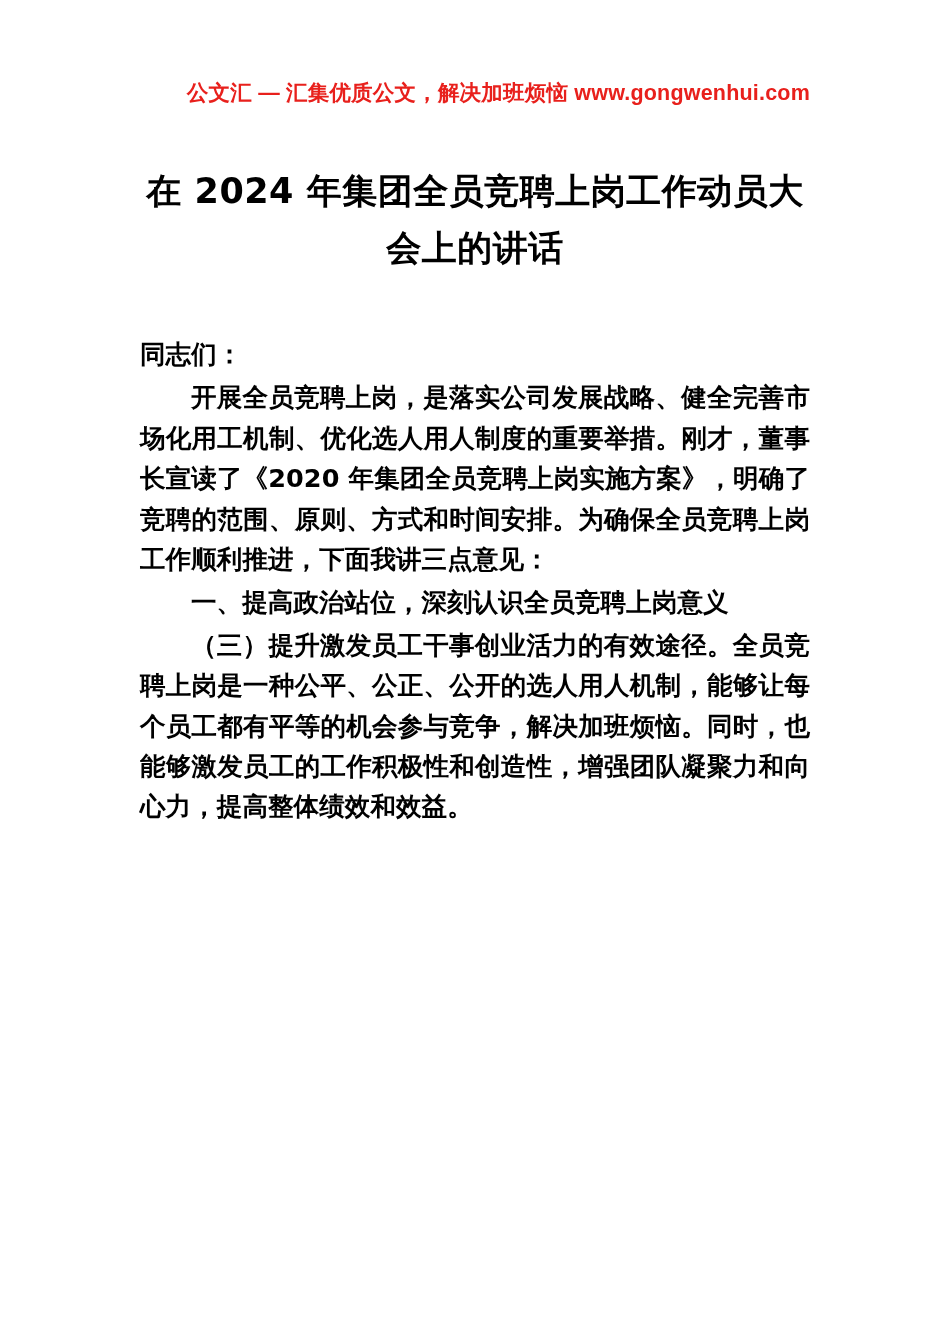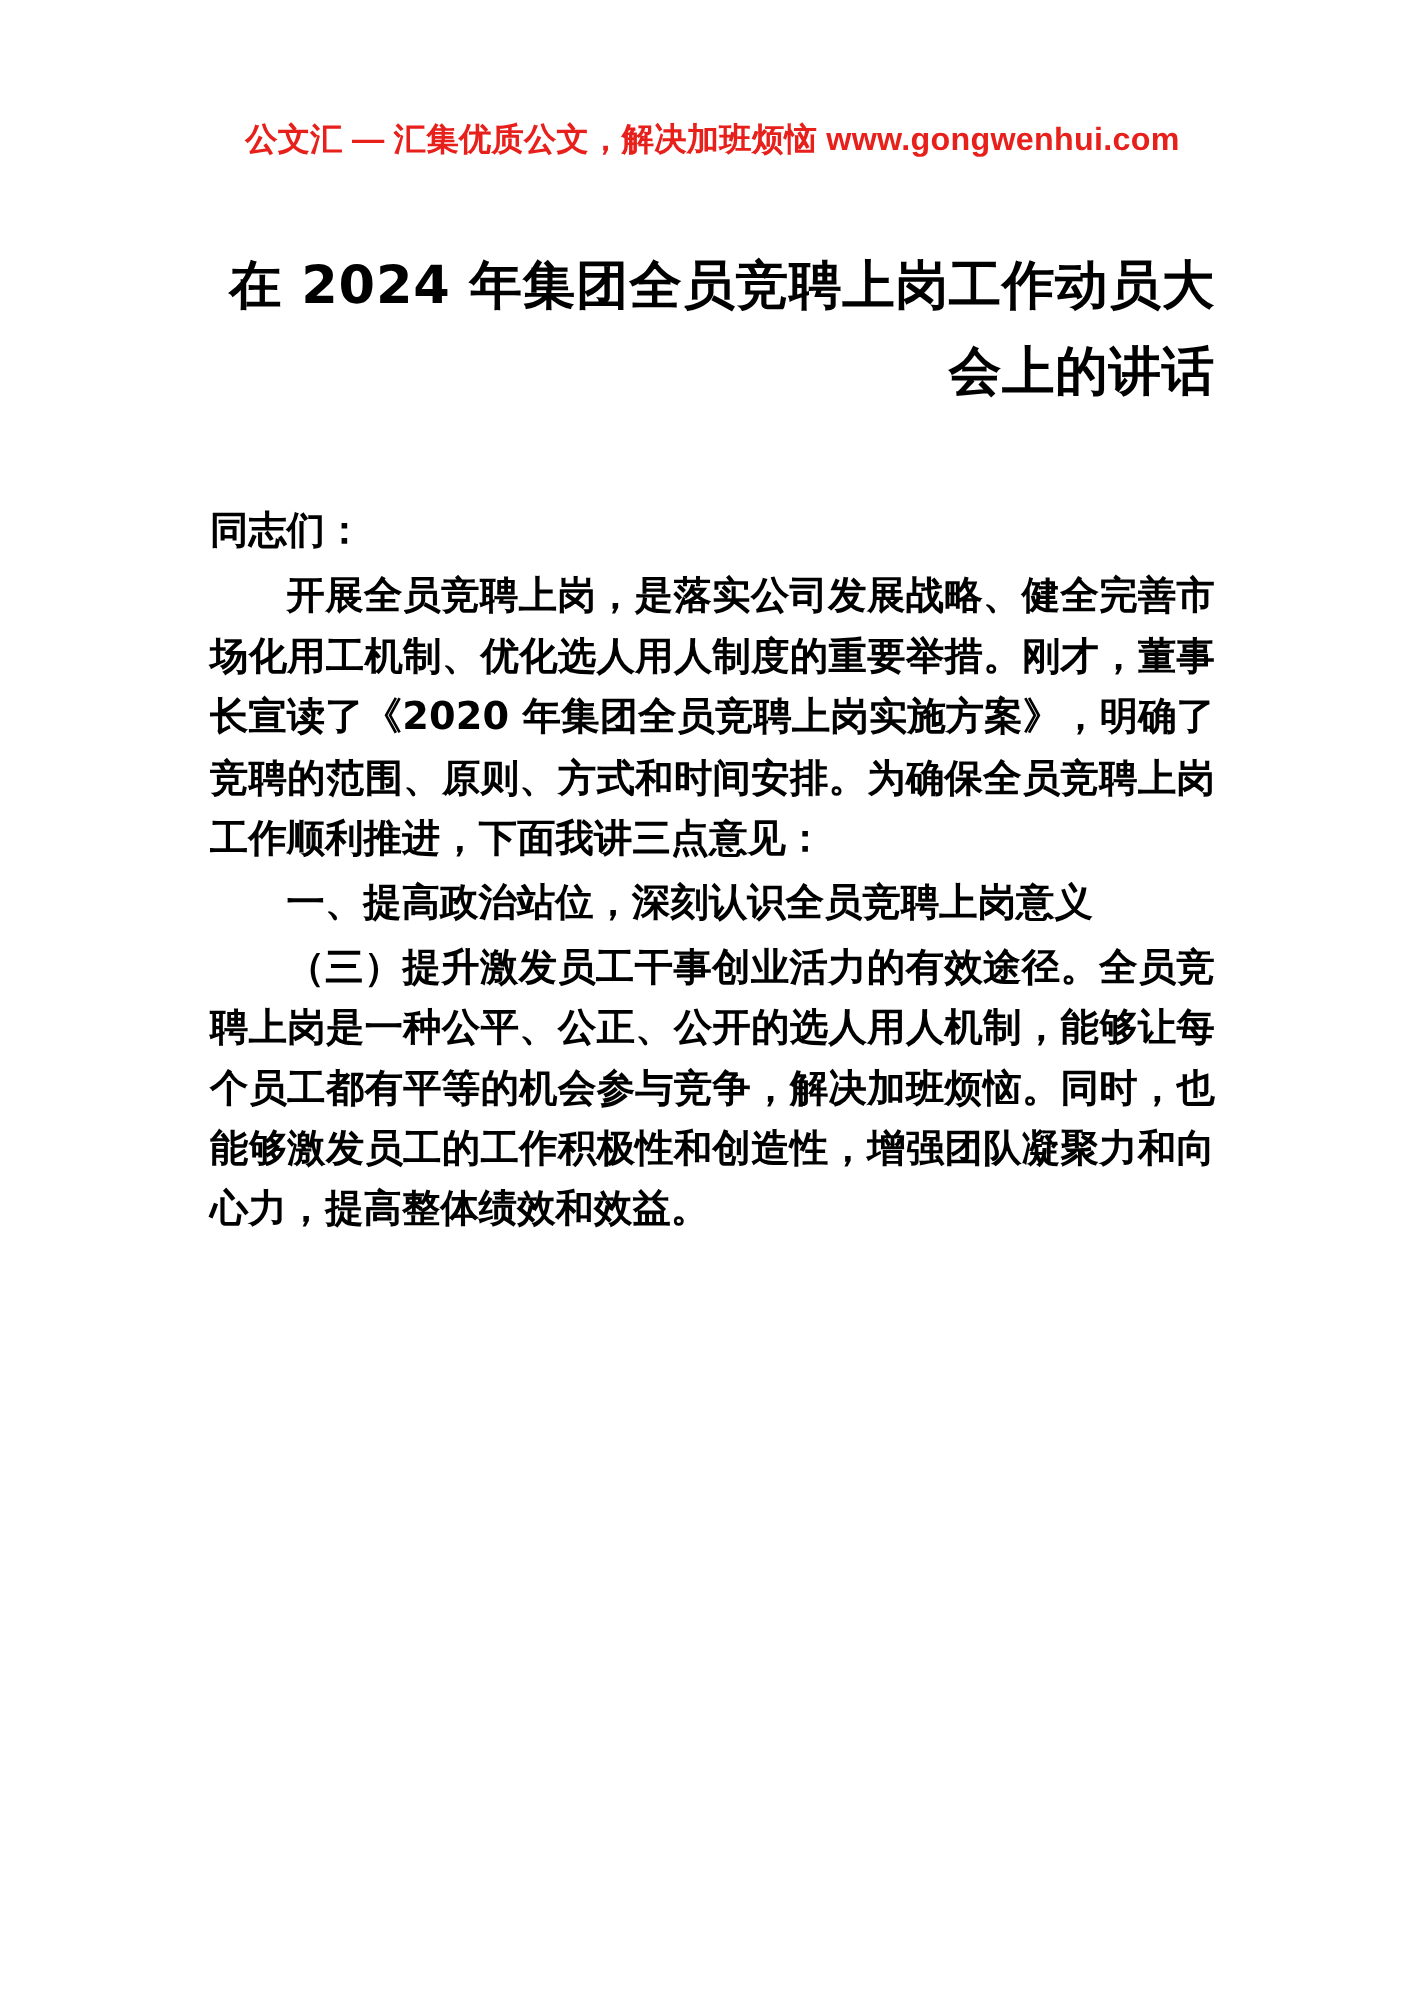--- a/index.html
+++ b/index.html
@@ -16,31 +16,31 @@
   }
   .page {
     position: relative;
     width: 950px;
     height: 1344px;
     box-sizing: border-box;
     padding: 0 140px;
   }
   .watermark {
     margin-top: 78px;
-    text-align: center;
+    text-align: right;
     color: #e8201c;
     font-size: 21.5px;
     font-weight: bold;
     letter-spacing: 0.2px;
     white-space: nowrap;
     font-family: "Liberation Sans", "DejaVu Sans", sans-serif;
   }
   .doc-title {
     margin-top: 56px;
-    text-align: right;
+    text-align: center;
     font-size: 35px;
     font-weight: bold;
     line-height: 1.62;
     letter-spacing: 0.5px;
     font-family: "DejaVu Sans", "Liberation Sans", sans-serif;
   }
   .body-text {
     margin-top: 58px;
   }
   .body-text p {

